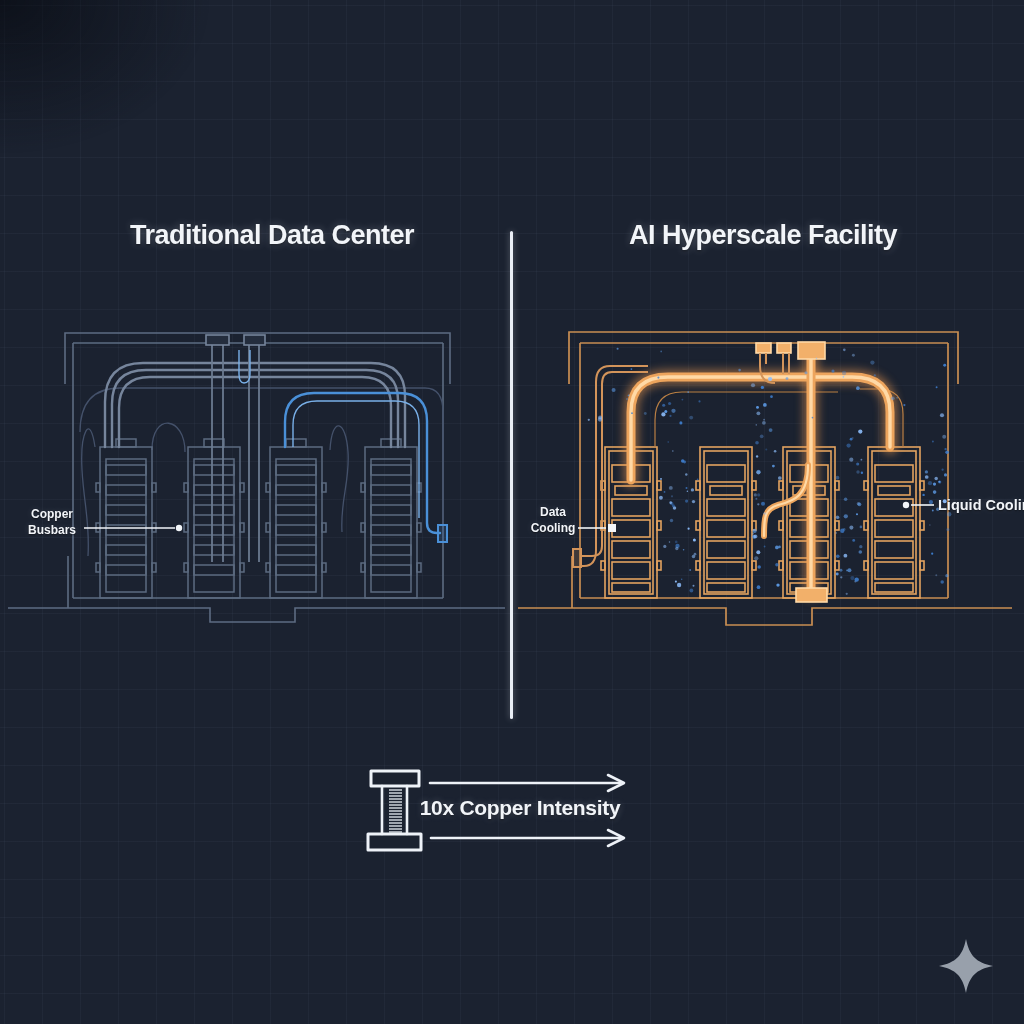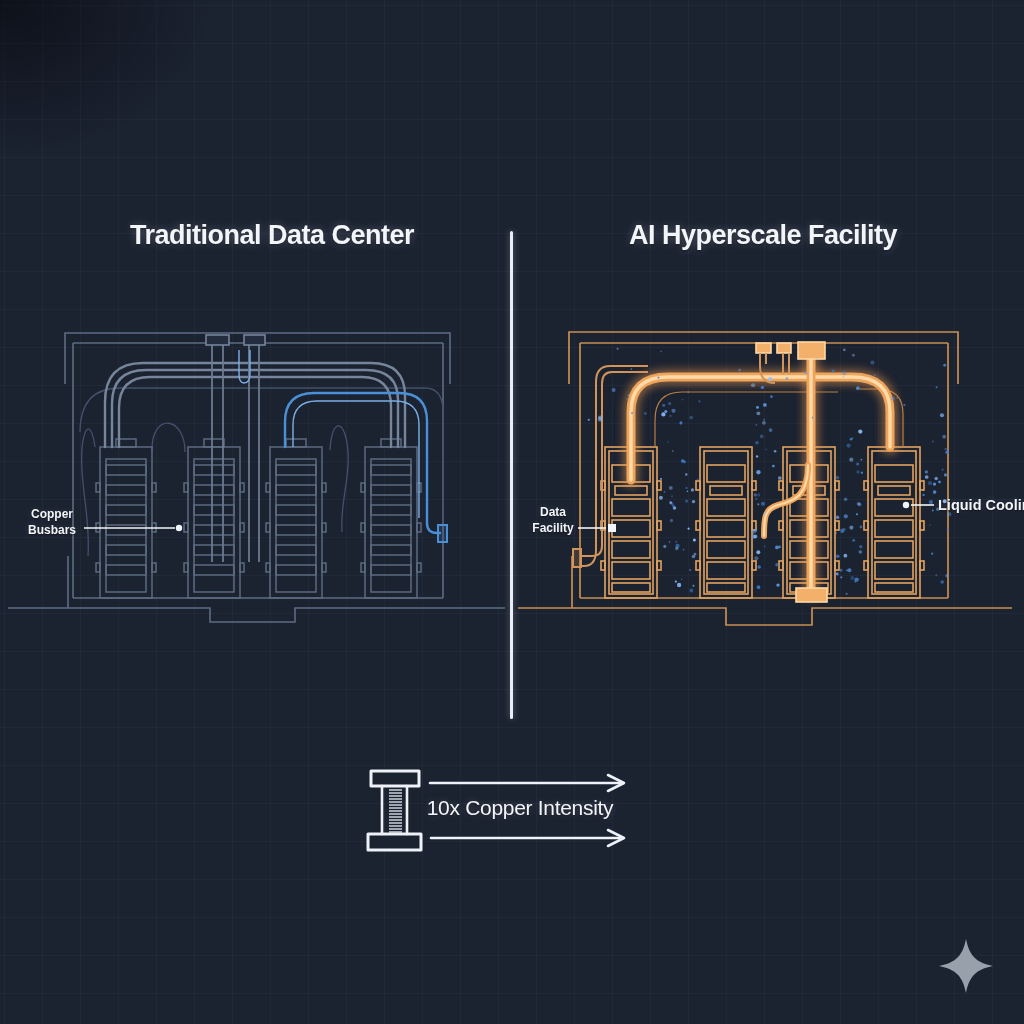--- a/index.html
+++ b/index.html
@@ -24,21 +24,21 @@
     top:220px;width:400px;text-align:center;
     font-size:27px;font-weight:700;letter-spacing:-.5px;
     text-shadow:0 0 8px rgba(235,242,255,.28),0 1px 3px rgba(0,0,0,.55);
   }
   .callout{
     font-size:12px;font-weight:700;line-height:16px;text-align:center;
     white-space:pre-line;text-shadow:0 1px 2px rgba(0,0,0,.6),0 0 6px rgba(230,240,255,.18);
   }
   .metric{
     left:404px;top:796px;width:232px;text-align:center;
-    font-size:21px;font-weight:400;letter-spacing:-.3px;
+    font-size:21px;font-weight:700;letter-spacing:-.3px;
     text-shadow:0 0 7px rgba(235,242,255,.25),0 1px 3px rgba(0,0,0,.55);
   }
   svg{position:absolute;inset:0;z-index:1;}
   .divider{position:absolute;left:510px;top:231px;width:3px;height:488px;background:#e9eef5;border-radius:2px;z-index:1;box-shadow:0 0 6px rgba(240,245,255,.35);}
 
   
   .lg-wall{stroke:#5d6c82;stroke-width:1.6;fill:none;}
   .lg-rack{stroke:#5c6b80;stroke-width:1.5;fill:none;}
   .lg-cond{stroke:#76859c;stroke-width:2.4;fill:none;stroke-linecap:round;}
   .lg-pipe{stroke:#6b7a90;stroke-width:1.8;fill:none;}
@@ -452,17 +452,17 @@
   </svg>
 
   <div class="divider"></div>
 
   <div class="txt title" style="left:72px">Traditional Data Center</div>
   <div class="txt title" style="left:563px">AI Hyperscale Facility</div>
 
   <div class="txt callout" style="left:10px;top:506px;width:84px">Copper
 Busbars</div>
   <div class="txt callout" style="left:513px;top:504px;width:80px">Data
-Facility</div>
+Cooling</div>
   <div class="txt callout" style="left:938px;top:497px;white-space:nowrap;font-size:14.5px">Liquid Cooling</div>
 
   <div class="txt metric">10x Copper Intensity</div>
 </div>
 
 </body></html>

